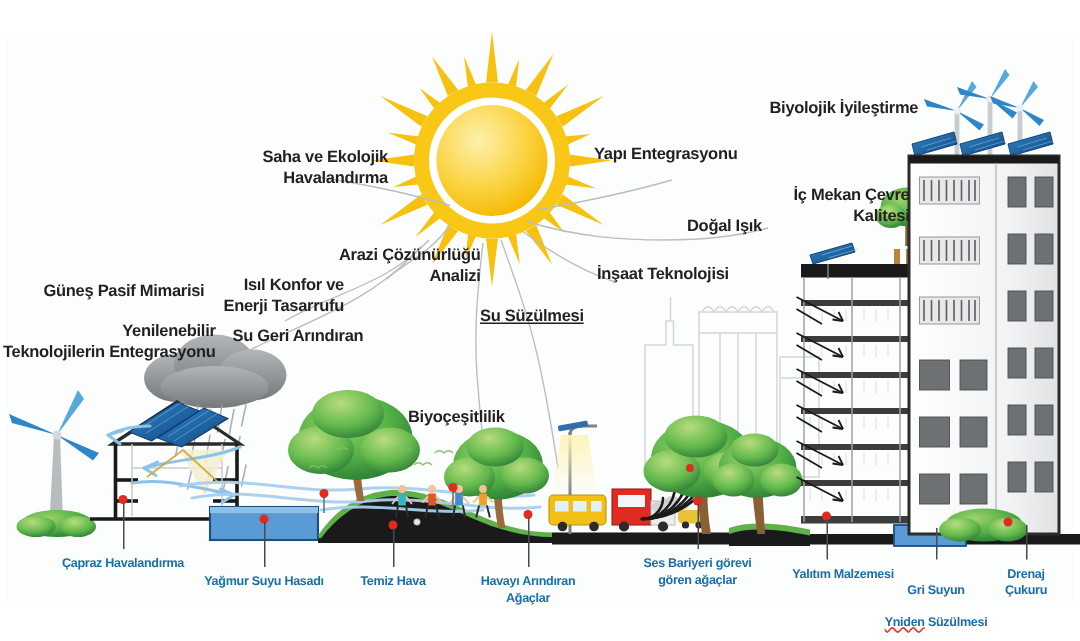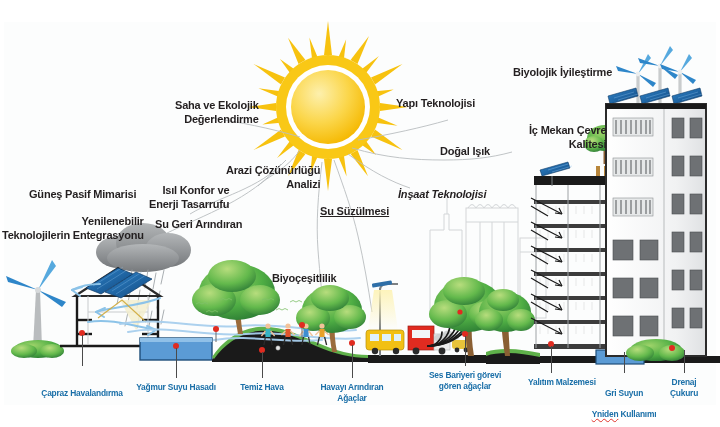--- a/index.html
+++ b/index.html
@@ -581,54 +581,54 @@
   </svg>
 
   <div>
     <div class="lbl top-lbl" style="left:29px;top:146px;margin-top:42px;">Güneş Pasif Mimarisi</div>
     <div class="lbl top-lbl" style="left:2px;top:215px;">Yenilenebilir
 Teknolojilerin Entegrasyonu</div>
     <div class="lbl top-lbl" style="left:137px;top:184px;margin-left:12px;">Isıl Konfor ve
 Enerji Tasarrufu</div>
     <div class="lbl top-lbl" style="left:155px;top:218px;">Su Geri Arındıran</div>
     <div class="lbl top-lbl" style="left:175px;top:99px;">Saha ve Ekolojik
-Değerlendirme</div>
+Havalandırma</div>
     <div class="lbl top-lbl" style="left:226px;top:164px;">Arazi Çözünürlüğü
 Analizi</div>
     <div class="lbl top-lbl" style="left:320px;top:205px;text-decoration:underline;">Su Süzülmesi</div>
     <div class="lbl top-lbl" style="left:272px;top:272px;">Biyoçeşitlilik</div>
-    <div class="lbl top-lbl" style="left:396px;top:97px;">Yapı Teknolojisi</div>
-    <div class="lbl top-lbl" style="left:440px;top:145px;">Doğal Işık</div>
-    <div class="lbl top-lbl" style="left:398px;top:188px;font-style:italic;">İnşaat Teknolojisi</div>
+    <div class="lbl top-lbl" style="left:396px;top:97px;">Yapı Entegrasyonu</div>
+    <div class="lbl top-lbl" style="left:458px;top:145px;">Doğal Işık</div>
+    <div class="lbl top-lbl" style="left:398px;top:177px;">İnşaat Teknolojisi</div>
     <div class="lbl top-lbl" style="left:513px;top:66px;">Biyolojik İyileştirme</div>
     <div class="lbl top-lbl" style="left:529px;top:124px;">İç Mekan Çevre
 Kalitesi</div>
   </div>
 
   <div>
     <div class="leader" style="left:82px;top:335px;height:31px;"></div>
     <div class="leader" style="left:176px;top:348px;height:30px;"></div>
     <div class="leader" style="left:262px;top:352px;height:26px;"></div>
     <div class="leader" style="left:352px;top:345px;height:33px;"></div>
     <div class="leader" style="left:465px;top:336px;height:30px;"></div>
     <div class="leader" style="left:551px;top:346px;height:27px;"></div>
     <div class="leader" style="left:624px;top:352px;height:21px;"></div>
     <div class="leader" style="left:684px;top:350px;height:23px;"></div>
   </div>
 
   <div>
-    <div class="bot-lbl ctr" style="left:82px;top:388px;">Çapraz Havalandırma</div>
+    <div class="bot-lbl ctr" style="left:82px;top:370px;">Çapraz Havalandırma</div>
     <div class="bot-lbl ctr" style="left:176px;top:382px;text-align:right;">Yağmur Suyu Hasadı</div>
     <div class="bot-lbl ctr" style="left:262px;top:382px;">Temiz Hava</div>
     <div class="bot-lbl ctr" style="left:352px;top:382px;">Havayı Arındıran
 Ağaçlar</div>
     <div class="bot-lbl ctr" style="left:465px;top:370px;">Ses Bariyeri görevi
 gören ağaçlar</div>
     <div class="bot-lbl ctr" style="left:562px;top:377px;">Yalıtım Malzemesi</div>
     <div class="bot-lbl ctr" style="left:684px;top:377px;">Drenaj Çukuru</div>
 
     <div class="bot-lbl ctr" style="left:624px;top:377px;">
       <span>Gri Suyun</span><br>
-      <span class="misspell">Yniden</span><span> Kullanımı</span>
+      <span class="misspell">Yniden</span><span> Süzülmesi</span>
     </div>
   </div>
 
 </div>
 
 </body></html>

